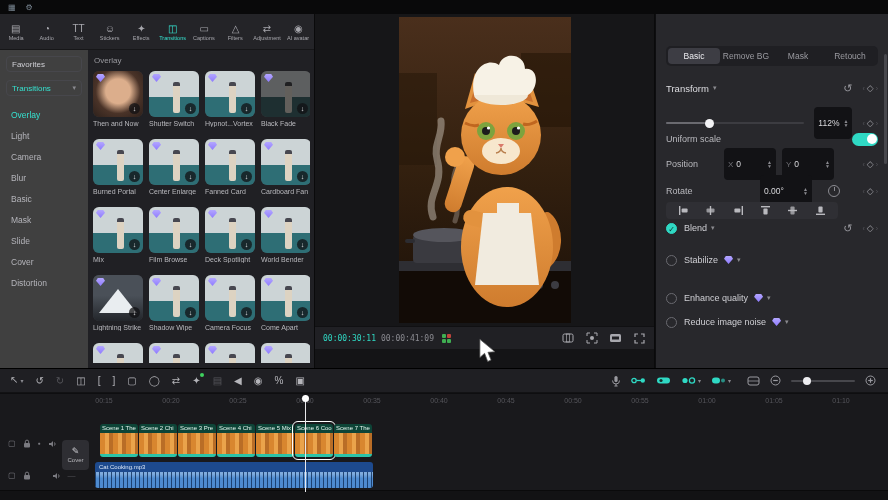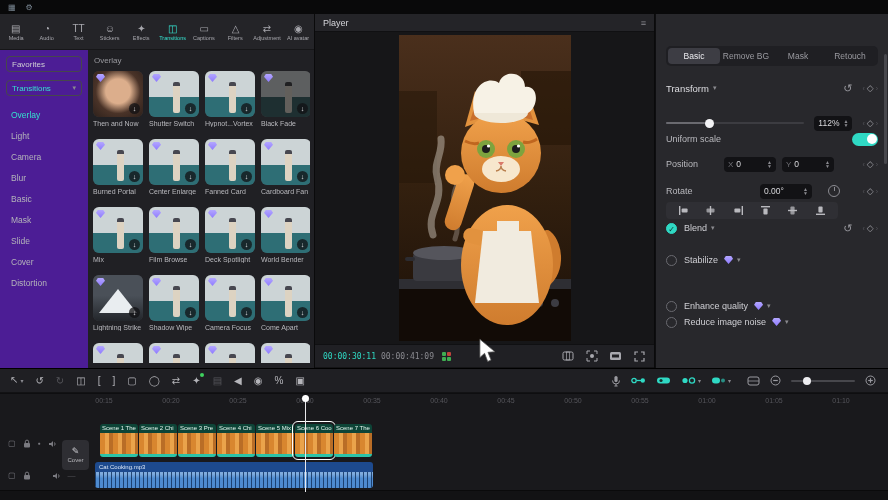--- a/index.html
+++ b/index.html
@@ -11,21 +11,21 @@
   .titlebar span{font-size:8px;color:#7d8a96;}
 
   
   .media-panel{position:absolute;left:0;top:14px;width:315px;height:354px;background:#202024;border-right:1px solid #0a0a0b;}
   .mtoolbar{display:flex;height:36px;align-items:center;background:#242428;border-bottom:1px solid #161618;}
   .mtool{width:31.5px;display:flex;flex-direction:column;align-items:center;gap:1px;color:#a7a7ad;cursor:pointer;}
   .mtool .g{font-size:10px;line-height:11px;}
   .mtool .l{font-size:6px;white-space:nowrap;transform:scale(.92);}
   .mtool.active{color:#35e1cf;}
   .mbody{display:flex;height:318px;}
-  .msidebar{width:88px;background:#4c1d95;padding:6px 6px 0 6px;flex:none;}
+  .msidebar{width:88px;background:#404040;padding:6px 6px 0 6px;flex:none;}
   .sbox{height:16px;border:1px solid #47474c;border-radius:4px;display:flex;align-items:center;padding:0 5px;font-size:8px;color:#cfcfd4;margin-bottom:8px;cursor:pointer;}
   .sbox.teal{color:#35e1cf;justify-content:space-between;}
   .sbox .c{color:#8a8a90;font-size:7px;}
   .scat{height:21px;display:flex;align-items:center;padding-left:5px;font-size:8.5px;color:#b4b4ba;cursor:pointer;border-radius:3px;}
   .scat.active{color:#35e1cf;}
   .mgrid-wrap{flex:1;padding:4px 4px 0 5px;overflow:hidden;position:relative;}
   .gridhead{font-size:8px;color:#98989e;margin:2px 0 6px 1px;}
   .mgrid{display:grid;grid-template-columns:repeat(4,50px);column-gap:6px;row-gap:12px;height:292px;overflow:hidden;}
   .cell{width:50px;cursor:pointer;}
   .thumb{position:relative;width:50px;height:46px;border-radius:6px;overflow:hidden;background:#3a3a40;}
@@ -70,21 +70,21 @@
   .ilabel{font-size:9.5px;color:#dedee2;}
   .caret{color:#8a8a90;font-size:7px;margin-left:4px;}
   .spacer{flex:1;}
   .reset{color:#9a9aa0;font-size:11px;cursor:pointer;margin-right:10px;}
   .kf{display:flex;align-items:center;gap:2px;color:#9a9aa0;cursor:pointer;}
   .kf .a{font-size:7px;color:#55555a;}
   .kf .d{font-size:9px;}
   .slider{position:relative;width:138px;height:2px;background:#3c3c41;border-radius:1px;}
   .slider .fill{position:absolute;left:0;top:0;height:2px;width:28%;background:#6a6a70;border-radius:1px;}
   .slider .knob{position:absolute;left:28%;top:-3.5px;width:9px;height:9px;border-radius:50%;background:#f2f2f4;cursor:pointer;}
-  .numbox{background:#121215;border-radius:4px;height:15px;display:flex;align-items:center;padding:0 4px;font-size:8.5px;color:#d8d8dc;cursor:text;}
+  .numbox{background:#121215;border-radius:4px;height:32px;display:flex;align-items:center;padding:0 4px;font-size:8.5px;color:#d8d8dc;cursor:text;}
   .step{display:flex;flex-direction:column;margin-left:4px;line-height:4px;}
   .step span{font-size:5px;color:#8a8a90;cursor:pointer;}
   .prefix{color:#6f6f75;font-size:8px;margin-right:3px;}
   .toggle{width:26px;height:13px;border-radius:7px;background:#2fd9c4;position:relative;cursor:pointer;}
   .toggle:after{content:"";position:absolute;right:1.5px;top:1.5px;width:10px;height:10px;border-radius:50%;background:#fff;}
   .knobicon{width:12px;height:12px;border:1px solid #8a8a90;border-radius:50%;position:relative;cursor:pointer;}
   .knobicon:after{content:"";position:absolute;left:5px;top:1px;width:1px;height:4px;background:#8a8a90;}
   .alignbar{position:absolute;left:10px;top:188px;width:172px;height:17px;background:#2f2f34;border-radius:4px;display:flex;align-items:center;justify-content:space-around;padding:0 4px;}
   .al{width:12px;height:12px;cursor:pointer;display:flex;align-items:center;justify-content:center;}
   .cbox{width:11px;height:11px;border-radius:50%;border:1px solid #6a6a70;margin-right:7px;flex:none;cursor:pointer;}
@@ -368,24 +368,20 @@
 
     </div>
     <div class="cname"></div>
   </div>
           </div>
       </div>
     </div>
   </div>
 
   <div class="player">
-    <div class="phead">
-      <span class="t">Player</span>
-      <span class="opt">≡</span>
-    </div>
     <div class="canvas">
       <div class="vframe">
         <svg viewBox="0 0 172 306" width="172" height="306">
           <defs>
             <linearGradient id="g-room" x1="0" y1="0" x2="0" y2="1">
               <stop offset="0" stop-color="#4a2f1c"></stop>
                 <stop offset=".5" stop-color="#33200f"></stop>
                 <stop offset="1" stop-color="#1b1008"></stop>
             </linearGradient>
             <linearGradient id="g-fur" x1="0" y1="0" x2="0" y2="1">
@@ -618,21 +614,21 @@
     </div>
 
     <div id="features-host">
         <div class="irow feat" style="top: 238px;">
     <span class="cbox"></span>
     <span class="flabel">Stabilize</span>
     <span class="gem"></span>
     <span class="caret">▾</span>
 
   </div>
-        <div class="irow feat" style="top: 284px;">
+        <div class="irow feat" style="top: 276px;">
     <span class="cbox"></span>
     <span class="flabel">Enhance quality</span>
     <span class="gem"></span>
     <span class="caret">▾</span>
 
   </div>
         <div class="irow feat" style="top: 300px;">
     <span class="cbox"></span>
     <span class="flabel">Reduce image noise</span>
     <span class="gem"></span>

